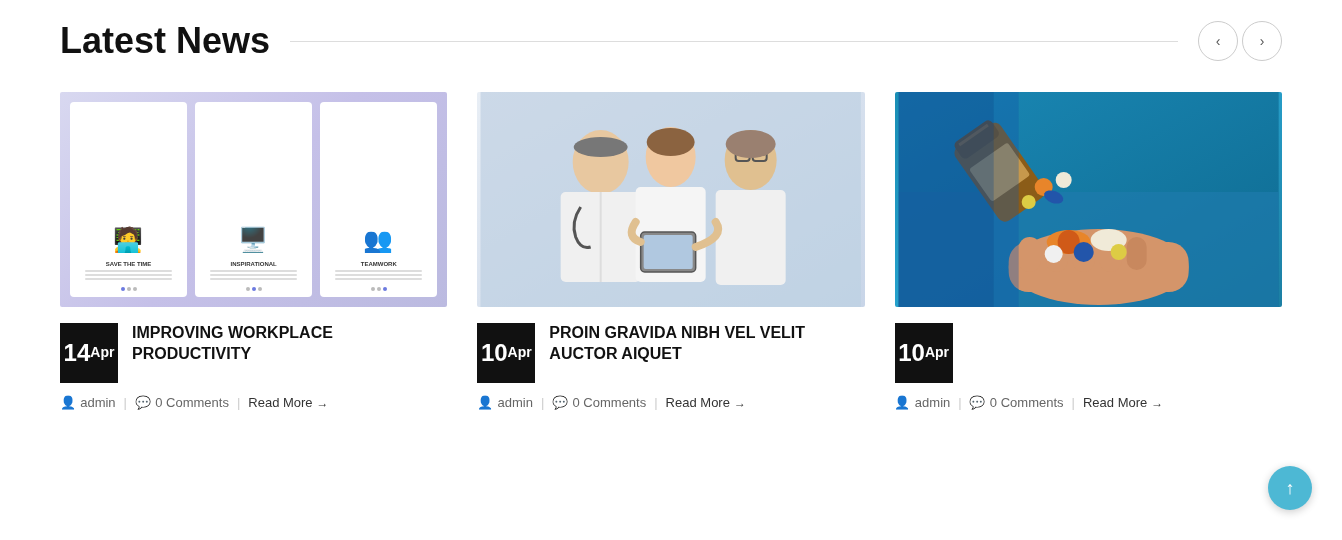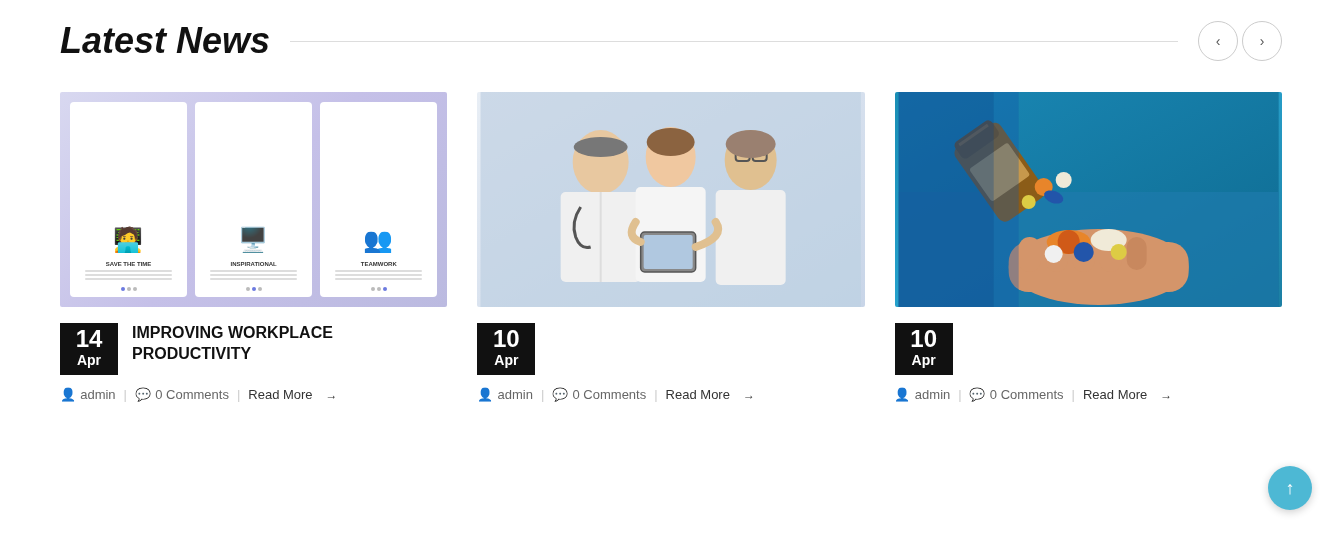--- a/index.html
+++ b/index.html
@@ -16,21 +16,20 @@
       display: flex;
       align-items: center;
       margin-bottom: 30px;
       gap: 20px;
     }
     .section-title {
       font-size: 36px;
       font-weight: 700;
       color: #111;
       white-space: nowrap;
-      font-style: italic;
     }
     .header-line {
       flex: 1;
       height: 1px;
       background: #ddd;
     }
     .nav-arrows {
       display: flex;
       gap: 4px;
     }
@@ -160,23 +159,23 @@
     .card-meta {
       display: flex;
       align-items: flex-start;
       gap: 14px;
       margin-bottom: 12px;
     }
     .date-badge {
       background: #111;
       color: #fff;
       min-width: 58px;
-      height: 52px;
-      display: flex;
-      flex-direction: column;
+      height: 60px;
+      display: flex;
+      flex-direction: row;
       align-items: center;
       justify-content: center;
       flex-shrink: 0;
     }
     .date-day {
       font-size: 24px;
       font-weight: 700;
       line-height: 1;
     }
     .date-month {
@@ -207,21 +206,21 @@
       color: #ccc;
     }
     .footer-item {
       display: flex;
       align-items: center;
       gap: 4px;
     }
     .read-more-btn {
       display: flex;
       align-items: center;
-      gap: 13px;
+      gap: 4px;
       color: #333;
       font-weight: 500;
       font-size: 13px;
       cursor: pointer;
       text-decoration: none;
       background: none;
       border: none;
       text-align: right;
     }
     .arrow-right {
@@ -376,20 +375,21 @@
           <ellipse cx="270" cy="52" rx="25" ry="14" fill="#9a8070"></ellipse>
           <ellipse cx="120" cy="55" rx="27" ry="10" fill="#777"></ellipse>
         </svg>
       </div>
     </div>
     <div class="card-meta">
       <div class="date-badge">
         <span class="date-day">10</span>
         <span class="date-month">Apr</span>
       </div>
+      <div class="card-title">PROIN GRAVIDA NIBH VEL VELIT AUCTOR AIQUET</div>
     </div>
     <div class="card-footer">
       <div class="footer-item">
         <span>👤</span>
         <span>admin</span>
       </div>
       <span class="sep">|</span>
       <div class="footer-item">
         <span>💬</span>
         <span>0 Comments</span>

